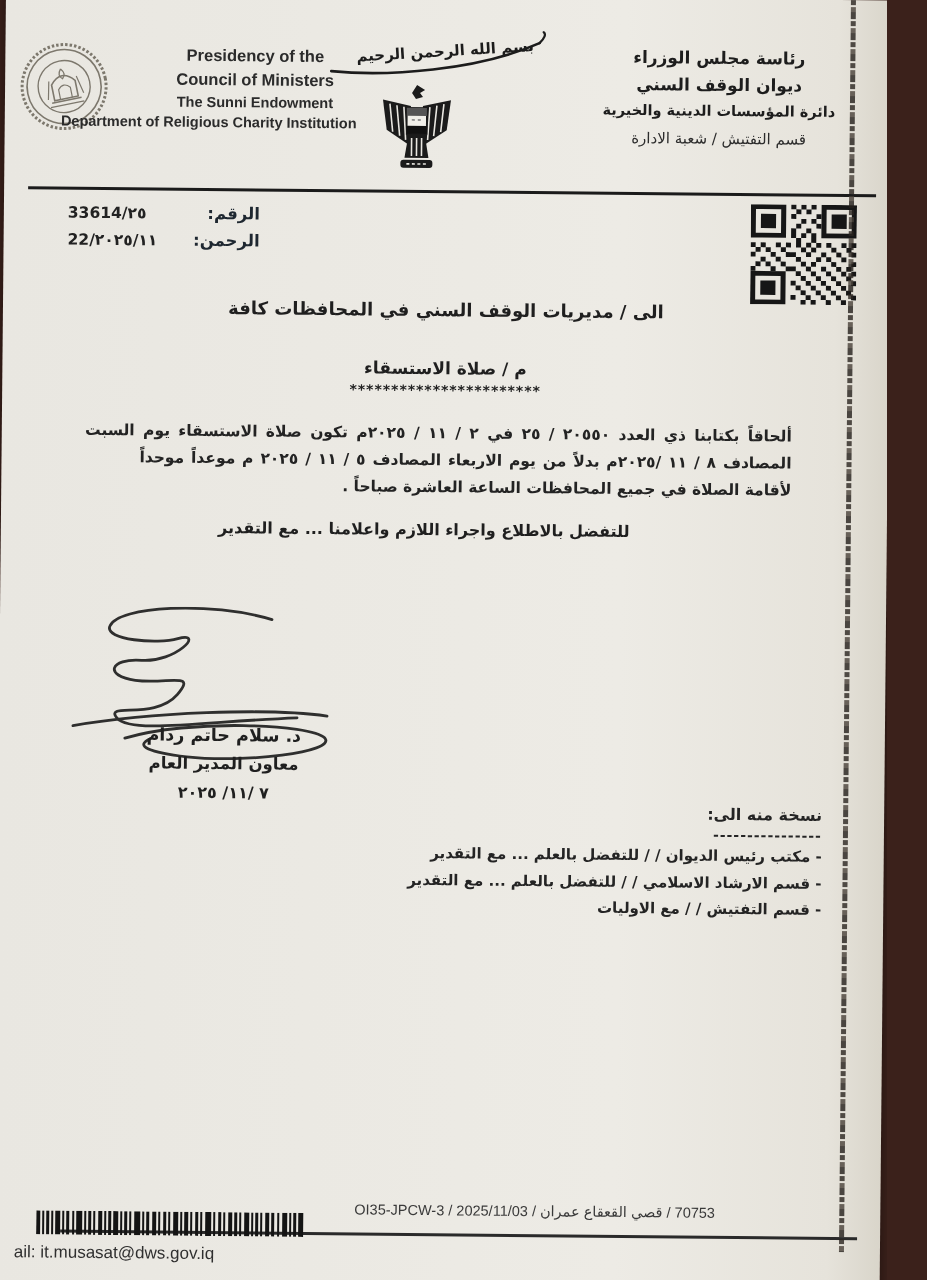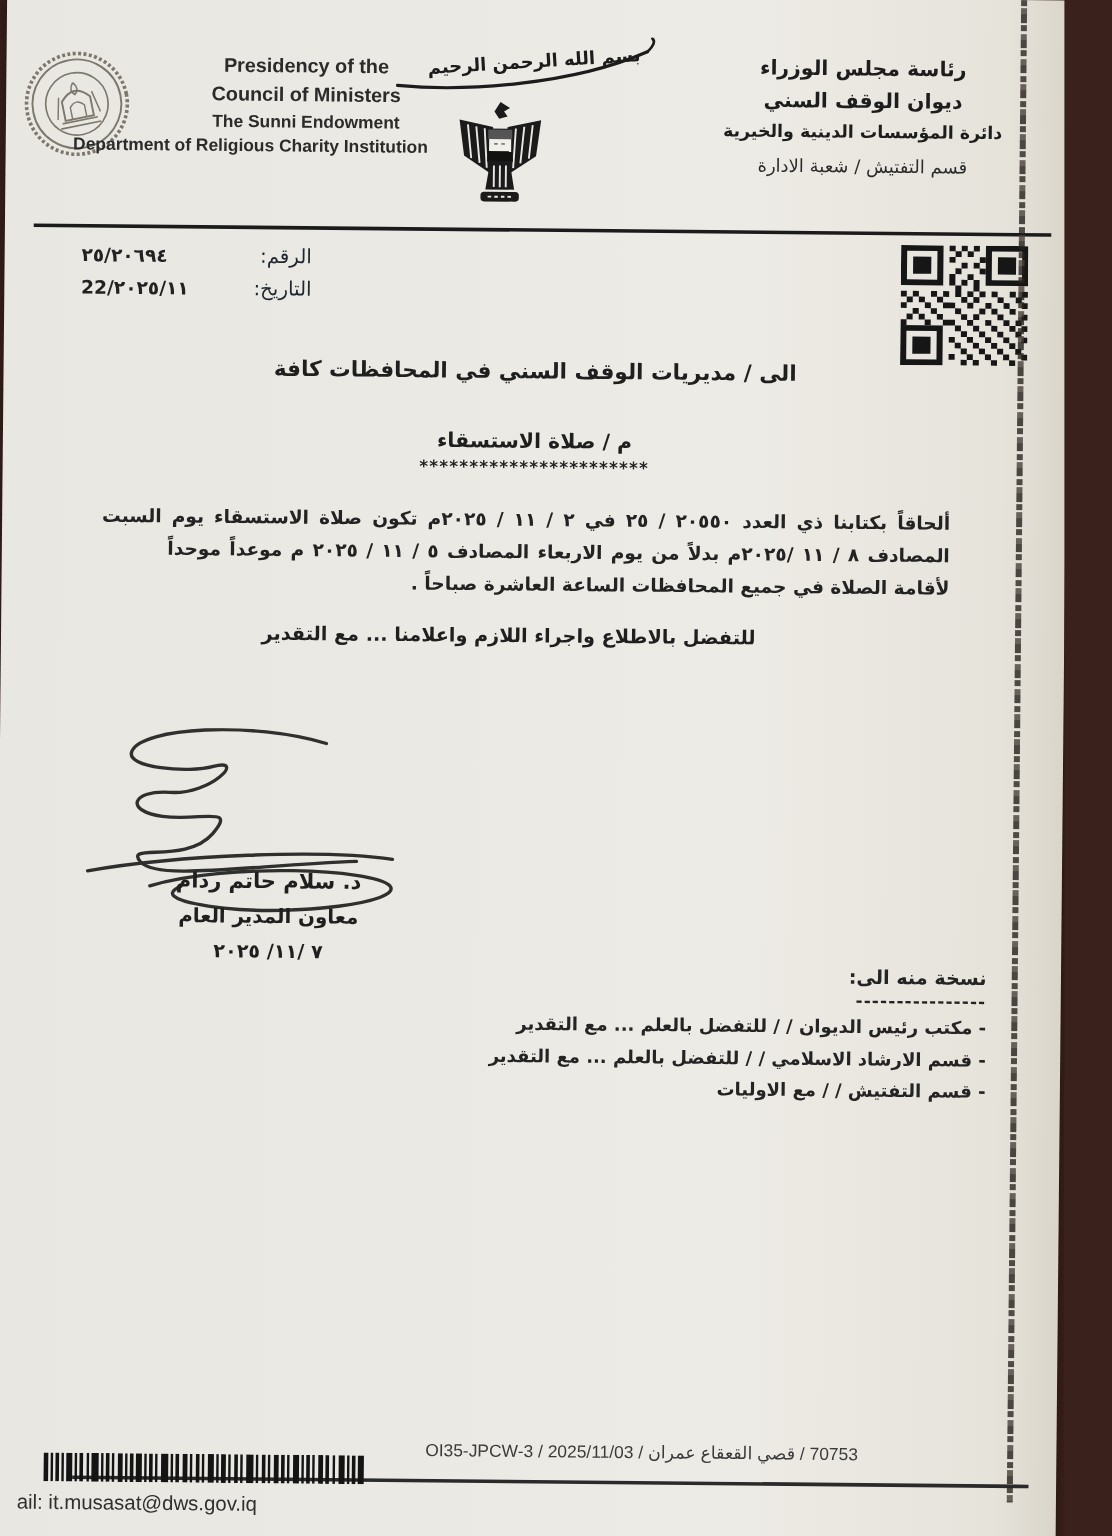--- a/index.html
+++ b/index.html
@@ -24,21 +24,21 @@
   .bismillah text{font-family:"DejaVu Sans",sans-serif;font-size:15px;font-weight:bold;fill:#1c1c1c;}
   .eagle{position:absolute;left:376px;top:88px;}
   .ar-head{position:absolute;left:556px;top:46px;width:316px;text-align:center;direction:rtl;color:#1d1d1d;}
   .ar-head .l1{font-size:17px;font-weight:bold;line-height:27px;}
   .ar-head .l3{font-size:14.5px;font-weight:bold;line-height:25px;}
   .ar-head .l4{font-size:15px;font-weight:normal;line-height:30px;color:#2c2c2c;}
   .rule{position:absolute;left:24px;top:194px;width:848px;height:2.6px;background:#1b1b1b;}
   
   .meta{position:absolute;left:64px;top:210px;width:192px;direction:rtl;}
   .meta-row{display:flex;justify-content:space-between;align-items:baseline;height:27px;}
-  .meta-label{font-size:16.5px;font-weight:normal;color:#1e2730;}
+  .meta-label{font-size:16.5px;font-weight:bold;color:#1e2730;}
   .meta-value{font-size:15.5px;font-weight:bold;color:#222;}
   .qr{position:absolute;left:747px;top:205px;}
   
   .addressee{position:absolute;left:143px;top:303px;width:600px;text-align:center;
              direction:rtl;font-size:18px;font-weight:bold;white-space:nowrap;}
   .subject{position:absolute;left:143px;top:362px;width:600px;text-align:center;
            direction:rtl;font-size:17px;font-weight:bold;}
   .stars{position:absolute;left:143px;top:386px;width:600px;text-align:center;
          font-size:14px;font-weight:bold;letter-spacing:1px;color:#222;}
   .body{position:absolute;left:70px;top:424px;width:720px;direction:rtl;text-align:right;
@@ -127,24 +127,24 @@
       <div class="l1">ديوان الوقف السني</div>
       <div class="l3">دائرة المؤسسات الدينية والخيرية</div>
       <div class="l4">قسم التفتيش / شعبة الادارة</div>
     </div>
 
     <div class="rule"></div>
 
     <div class="meta">
       <div class="meta-row">
         <span class="meta-label">الرقم:</span>
-        <span class="meta-value">٢٥/٢٠٦٩٤</span>
+        <span class="meta-value">٢٥/33614</span>
       </div>
       <div class="meta-row">
-        <span class="meta-label">التاريخ:</span>
+        <span class="meta-label">الرحمن:</span>
         <span class="meta-value">٢٠٢٥/١١/22</span>
       </div>
     </div>
 
     <svg class="qr" width="106" height="100" viewBox="0 0 105 105" preserveAspectRatio="none">
       <path fill="#161616" fill-rule="evenodd" d="M0 0h35v35H0z M5 5v25h25V5z M10 10h15v15H10z M70 0h35v35H70z M75 5v25h25V5z M80 10h15v15H80z M0 70h35v35H0z M5 75v25h25V75z M10 80h15v15H10z"></path>
       <path fill="#161616" d="M40 0h5v5h-5z M50 0h5v5h-5z M60 0h5v5h-5z M45 5h5v5h-5z M55 5h5v5h-5z M65 10h5v5h-5z M40 10h5v5h-5z M50 15h5v5h-5z M60 15h5v5h-5z M45 20h5v5h-5z M65 20h5v5h-5z M55 25h5v5h-5z M40 25h5v5h-5z M40 30h5v5h-5z M50 30h5v5h-5z M60 30h5v5h-5z M45 35h5v5h-5z M60 35h5v5h-5z
       M0 40h5v5h-5z M10 40h5v5h-5z M25 40h5v5h-5z M35 40h5v5h-5z M5 45h5v5h-5z M15 45h5v5h-5z M30 45h5v5h-5z M0 50h5v5h-5z M20 50h5v5h-5z M35 50h5v5h-5z M10 55h5v5h-5z M25 55h5v5h-5z M5 60h5v5h-5z M15 60h5v5h-5z M30 60h5v5h-5z M0 65h5v5h-5z M20 65h5v5h-5z M35 65h5v5h-5z
       M45 40h5v5h-5z M55 40h5v5h-5z M65 40h5v5h-5z M75 40h5v5h-5z M90 40h5v5h-5z M100 40h5v5h-5z M50 45h5v5h-5z M60 45h5v5h-5z M80 45h5v5h-5z M95 45h5v5h-5z M40 50h5v5h-5z M55 50h5v5h-5z M70 50h5v5h-5z M85 50h5v5h-5z M100 50h5v5h-5z M45 55h5v5h-5z M65 55h5v5h-5z M75 55h5v5h-5z M90 55h5v5h-5z M50 60h5v5h-5z M60 60h5v5h-5z M80 60h5v5h-5z M100 60h5v5h-5z M40 65h5v5h-5z M55 65h5v5h-5z M70 65h5v5h-5z M85 65h5v5h-5z M95 65h5v5h-5z
       M45 70h5v5h-5z M60 70h5v5h-5z M75 70h5v5h-5z M90 70h5v5h-5z M100 70h5v5h-5z M50 75h5v5h-5z M65 75h5v5h-5z M80 75h5v5h-5z M95 75h5v5h-5z M40 80h5v5h-5z M55 80h5v5h-5z M70 80h5v5h-5z M85 80h5v5h-5z M100 80h5v5h-5z M45 85h5v5h-5z M60 85h5v5h-5z M75 85h5v5h-5z M90 85h5v5h-5z M50 90h5v5h-5z M65 90h5v5h-5z M80 90h5v5h-5z M95 90h5v5h-5z M40 95h5v5h-5z M55 95h5v5h-5z M70 95h5v5h-5z M85 95h5v5h-5z M100 95h5v5h-5z M50 100h5v5h-5z M60 100h5v5h-5z M75 100h5v5h-5z M90 100h5v5h-5z"></path>

